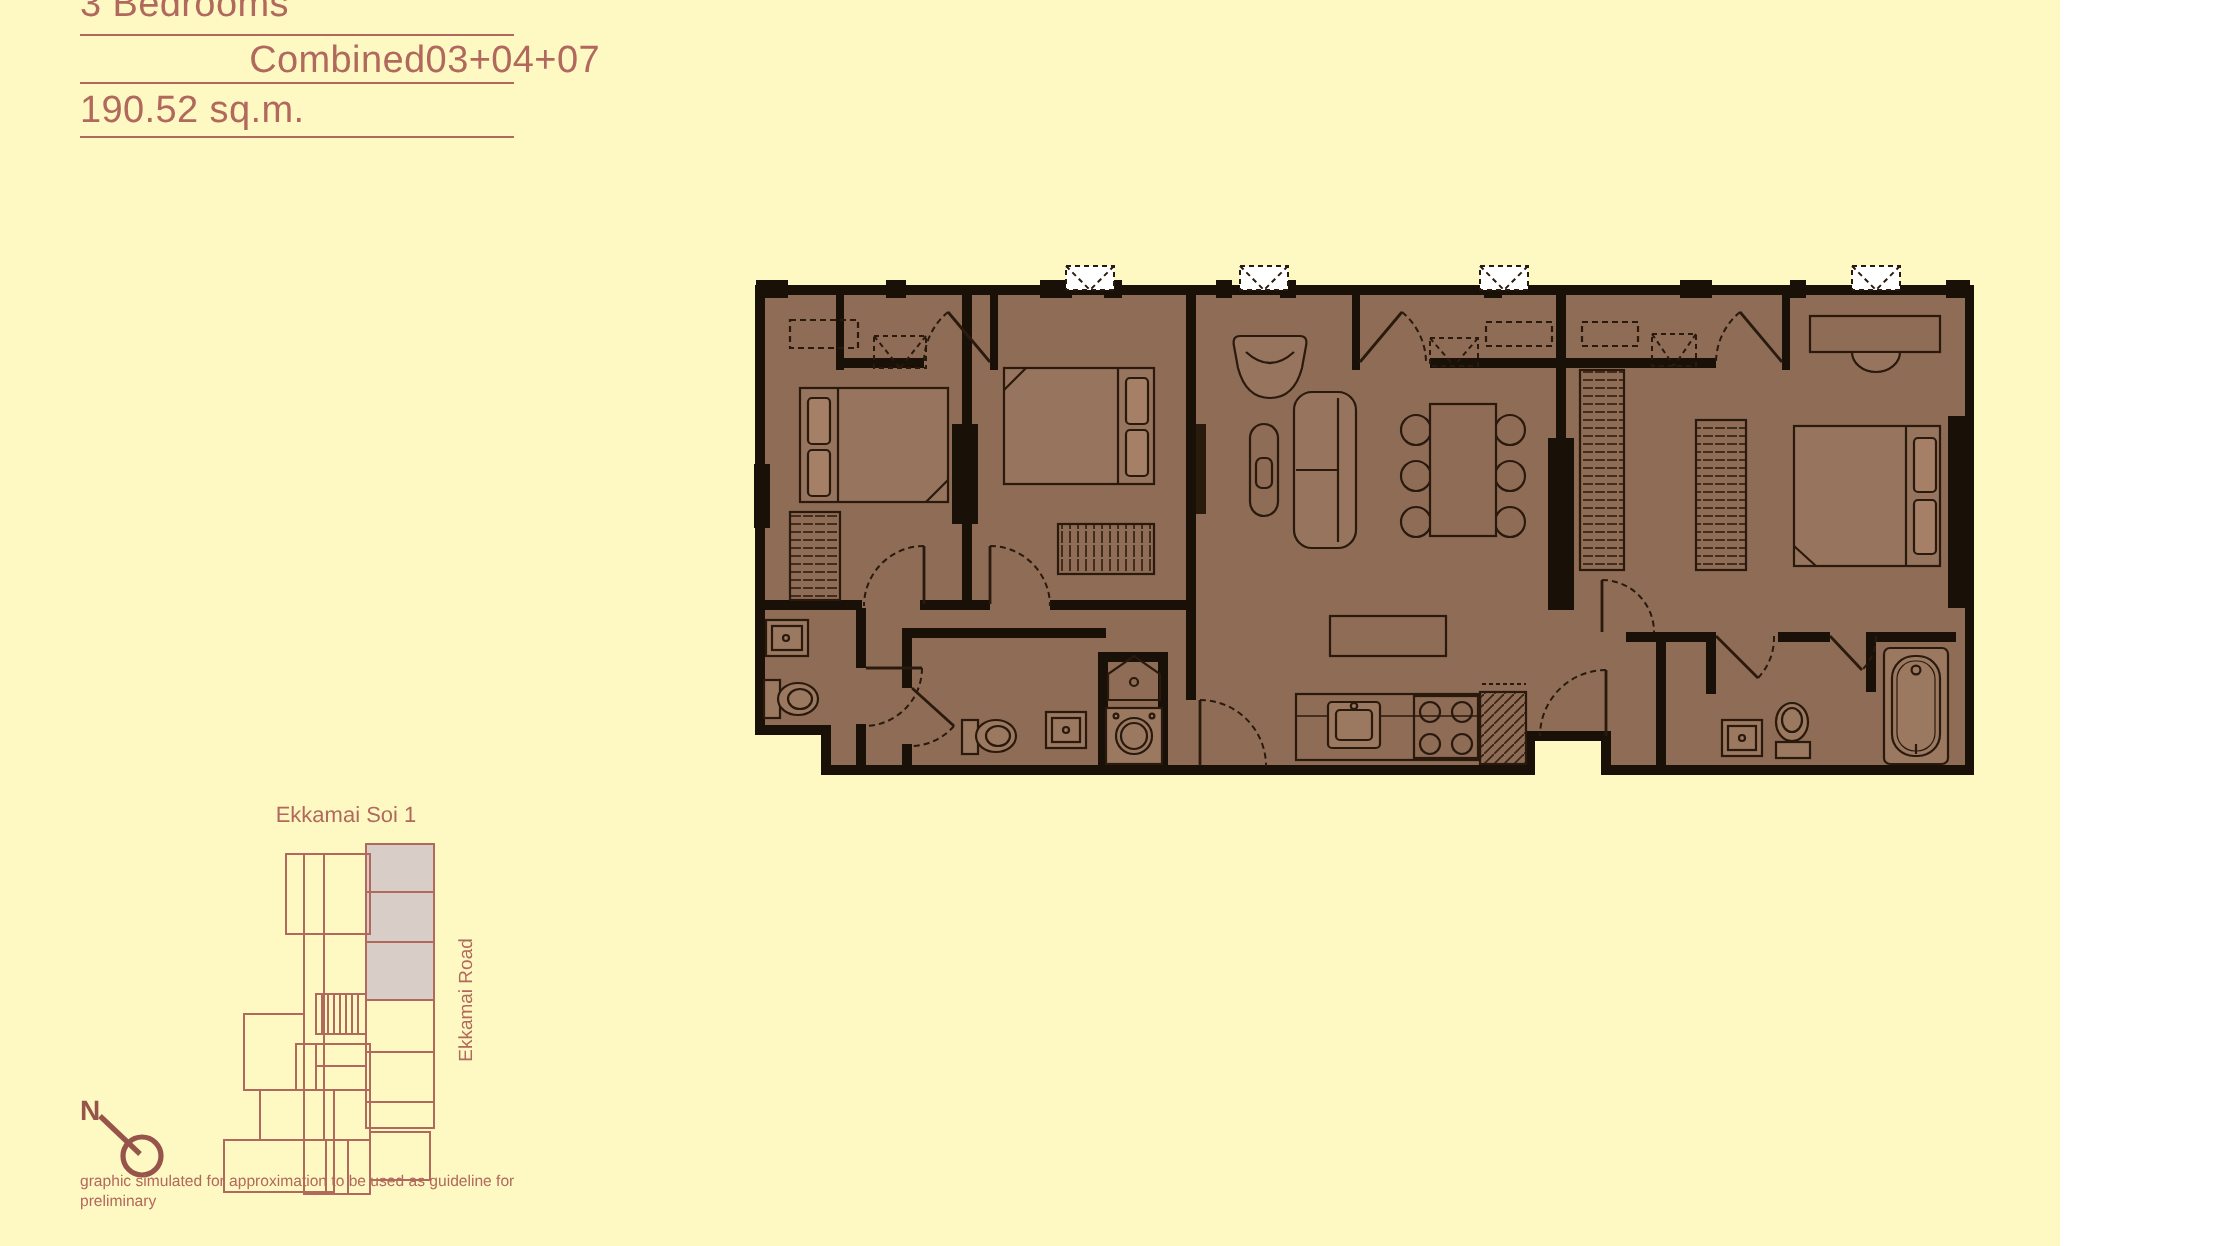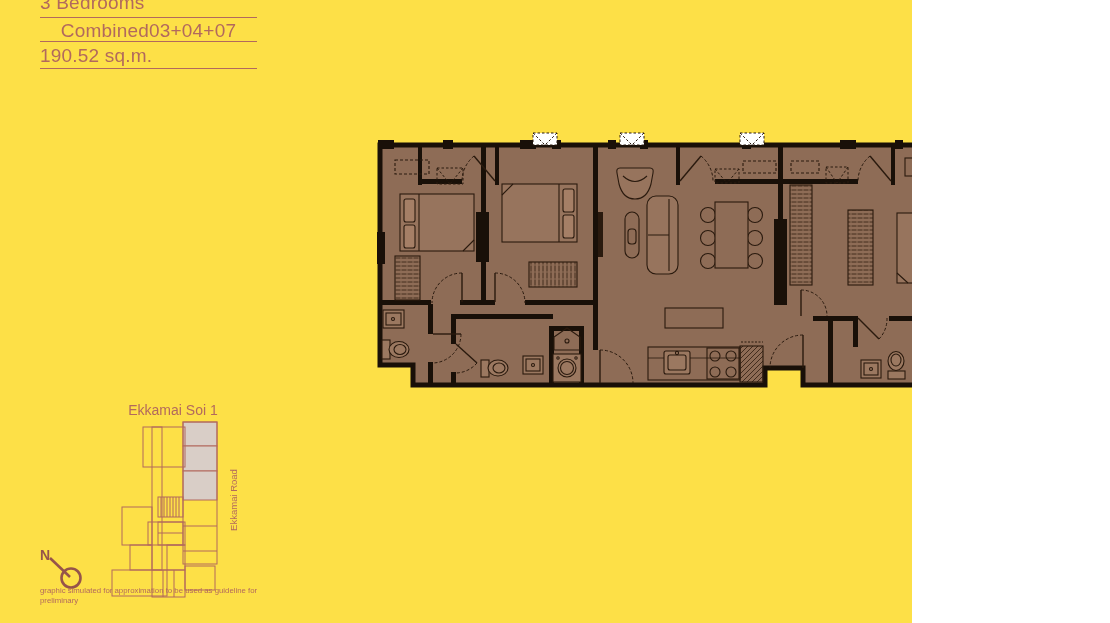--- a/index.html
+++ b/index.html
@@ -1,29 +1,29 @@
 <!DOCTYPE html>
 <html><head>
 <meta charset="utf-8">
 <style>
   html,body { margin:0; padding:0; background:#ffffff; }
   .stage {
-    position:relative; width:912px; height:623px; background:#fde047;
+    position:relative; width:1030px; height:623px; background:#fef9c3;
     overflow:hidden; font-family:"Liberation Sans", sans-serif;
   }
   
   .tb-line { position:absolute; left:40px; color:#b2695d; font-size:19px; letter-spacing:0.2px; white-space:nowrap; }
-  .tb-line2 { width:217px; display:flex; justify-content:center; }
+  .tb-line2 { width:217px; display:flex; justify-content:flex-end;margin-left:43px; }
   .rule { position:absolute; left:40px; width:217px; height:0; border-top:1.6px solid #b2695d; }
   
   .floorplan { position:absolute; left:377px; top:132px; width:610px; height:258px; }
   
   .keyplan { position:absolute; left:103px; top:416px; width:140px; height:185px; }
   .kp-label-top { position:absolute; left:103px; top:402px; width:140px; text-align:center;
-    font-size:14px; color:#b2695d; }
+    font-size:11px; color:#b2695d; }
   .kp-label-right { position:absolute; left:190px; top:494px; width:88px; height:12px; text-align:center;
     font-size:9.5px; color:#b2695d; transform:rotate(-90deg); }
   .north { position:absolute; left:36px; top:542px; width:60px; height:52px; }
   
   .disclaimer { position:absolute; left:40px; top:586px; width:236px;
     font-size:7.8px; line-height:10.4px; color:#b2695d; }
 </style>
 </head>
 <body>
 

